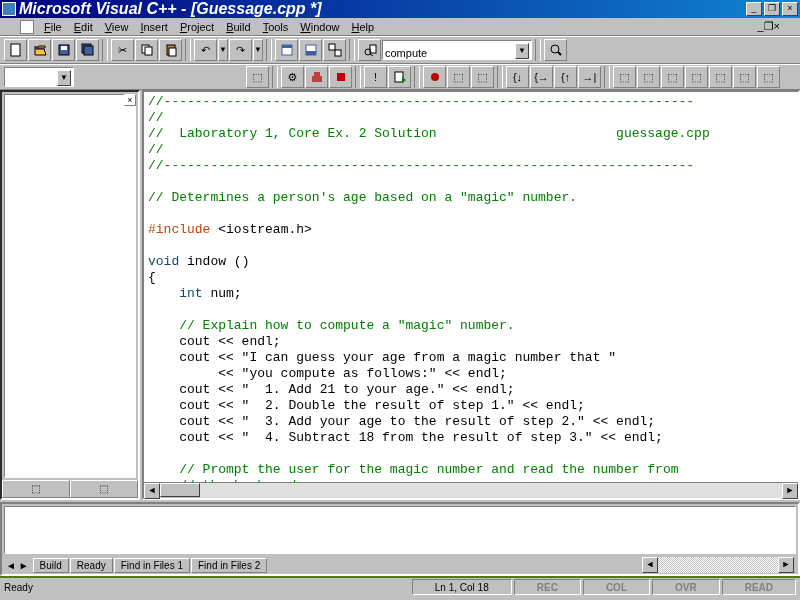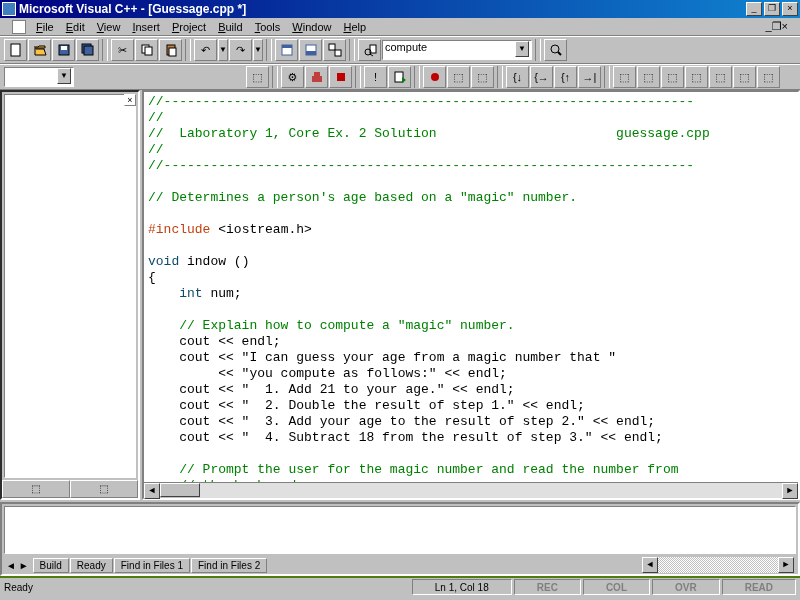--- a/index.html
+++ b/index.html
@@ -1,28 +1,28 @@
 <!DOCTYPE html>
 <html><head>
 <meta charset="utf-8">
 <style>
 * { margin:0; padding:0; box-sizing:border-box; }
 body { font-family:"MS Sans Serif",Tahoma,sans-serif; font-size:11px; background:#c0c0c0; overflow:hidden; width:800px; height:600px; position:relative; }
 .titlebar { background:linear-gradient(to right,#000080,#1084d0); color:#fff; height:18px; display:flex; align-items:center; padding:0 2px; }
 .titlebar .icon { width:14px; height:14px; background:#4080c0; margin-right:3px; border:1px solid #fff; }
-.titlebar .title { flex:1; font-weight:bold; font-size:12px; }
+.titlebar .title { flex:1; font-weight:bold; font-size:16px;font-style:italic; }
 .titlebar .wbtn { width:16px; height:14px; background:#c0c0c0; border:1px solid; border-color:#fff #404040 #404040 #fff; margin-left:2px; font-size:9px; line-height:11px; text-align:center; color:#000; font-family:Marlett,Arial; }
-.menubar { background:#c0c0c0; height:18px; display:flex; align-items:center; padding:0 12px; border-bottom:1px solid #808080; }
+.menubar { background:#c0c0c0; height:18px; display:flex; align-items:center; padding:0 20px; border-bottom:1px solid #808080; }
 .menubar .doc-icon { width:14px; height:14px; background:#fff; border:1px solid #808080; margin-right:4px; }
 .menubar span { padding:2px 6px; cursor:default; }
 .menubar span u { text-decoration:underline; }
 .toolbar { background:#c0c0c0; height:28px; display:flex; align-items:center; padding:2px 4px; border-top:1px solid #fff; border-bottom:1px solid #808080; gap:1px; }
 .tbtn { width:23px; height:22px; border:1px solid; border-color:#fff #808080 #808080 #fff; background:#c0c0c0; display:flex; align-items:center; justify-content:center; font-size:11px; }
 .tsep { width:6px; height:22px; border-left:1px solid #808080; border-right:1px solid #fff; margin:0 2px; }
-.combo { height:20px; background:#fff; border:1px solid; border-color:#808080 #fff #fff #808080; display:flex; align-items:flex-start; padding:0 2px; font-size:11px; }
+.combo { height:20px; background:#fff; border:1px solid; border-color:#808080 #fff #fff #808080; display:flex; align-items:flex-end; padding:0 2px; font-size:11px; }
 .combo .arrow { width:14px; height:16px; background:#c0c0c0; border:1px solid; border-color:#fff #404040 #404040 #fff; text-align:center; line-height:14px; font-size:8px; margin-left:auto; }
 .toolbar2 { background:#c0c0c0; height:26px; display:flex; align-items:center; padding:2px 4px; border-top:1px solid #fff; border-bottom:1px solid #808080; gap:1px; }
 .workspace { display:flex; height:410px; background:#c0c0c0; }
 .sidepanel { width:140px; background:#c0c0c0; border:2px inset #fff; border-color:#808080 #fff #fff #808080; display:flex; flex-direction:column; }
 .side-inner { flex:1; background:#fff; border:1px solid; border-color:#808080 #fff #fff #808080; margin:2px; }
 .side-tabs { display:flex; height:18px; }
 .side-tab { flex:1; background:#c0c0c0; border:1px solid; border-color:#fff #808080 #808080 #fff; text-align:center; font-size:10px; line-height:15px; }
 .side-close { position:relative; }
 .side-close .x { position:absolute; right:2px; top:2px; width:12px; height:12px; border:1px solid; border-color:#fff #808080 #808080 #fff; font-size:9px; text-align:center; line-height:10px; }
 .editor-wrap { flex:1; display:flex; flex-direction:column; border:2px solid; border-color:#808080 #fff #fff #808080; margin-left:2px; }

